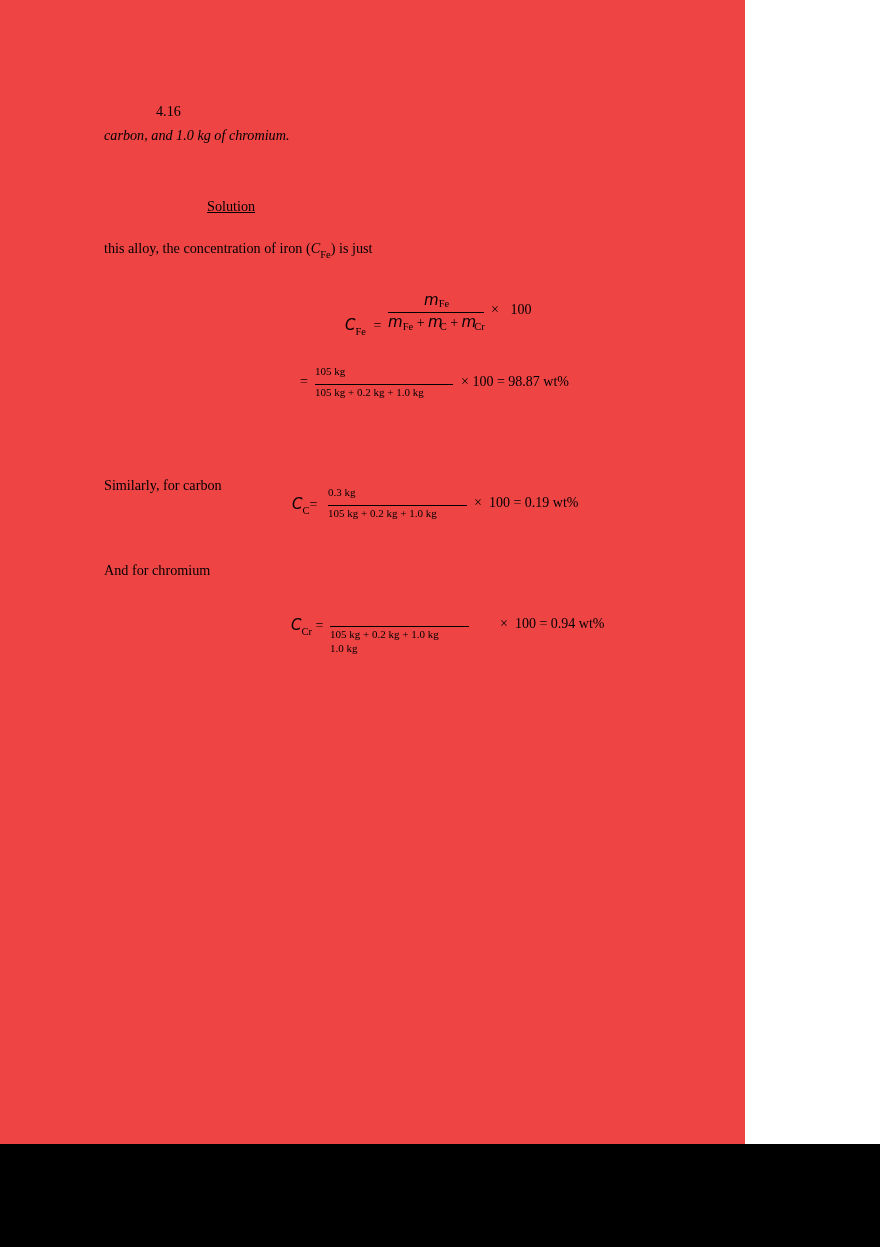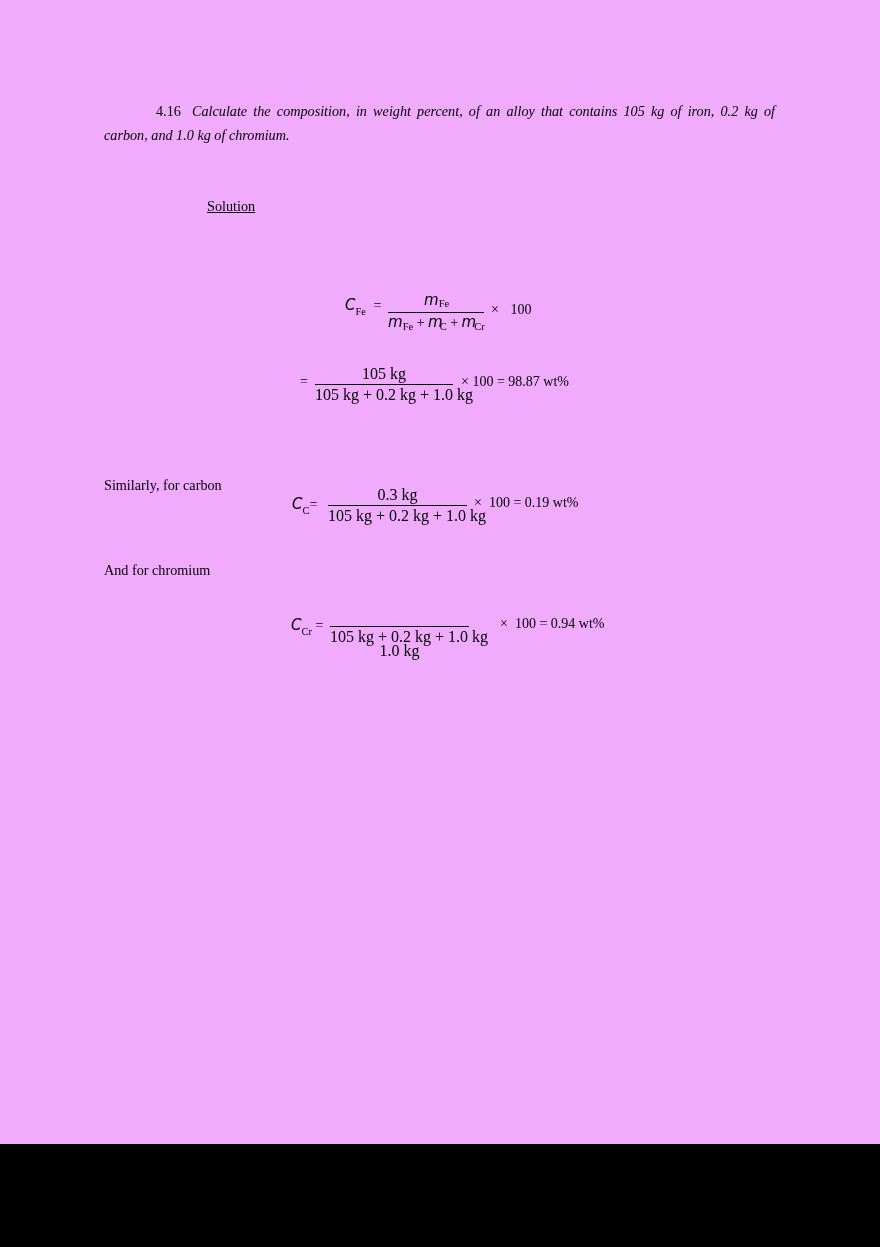--- a/index.html
+++ b/index.html
@@ -1,45 +1,47 @@
 <!DOCTYPE html>
 <html><head>
 <meta charset="utf-8">
 <style>
   html, body { margin: 0; padding: 0; }
   body {
     width: 880px; height: 1247px; position: relative; overflow: hidden;
     background: #ffffff; color: #000;
     font-family: "Liberation Serif", serif;
   }
-  .page { position: absolute; left: 0; top: 0; width: 880px; height: 1144px; background: #f0abfc; }
+  .page { position: absolute; left: 0; top: 0; width: 745px; height: 1144px; background: #ef4444; }
   .bottom-bar { position: absolute; left: 0; top: 1144px; width: 880px; height: 103px; background: #000; }
   .abs { position: absolute; white-space: nowrap; }
   .para { font-size: 14.2px; line-height: 21px; }
   .italic { font-style: italic; }
   .u { text-decoration: underline; margin-top: 20px; }
   .sub { font-size: 10.5px; position: relative; top: 5px; }
   .math { font-size: 14px; }
   .var { font-family: "DejaVu Sans", sans-serif; font-style: italic; font-size: 15px; }
   .frac-line { position: absolute; height: 1px; background: #000; }
-  .num, .den { position: absolute; text-align: center; font-size: 16px; white-space: nowrap; }
+  .num, .den { position: absolute; font-size: 11px; white-space: nowrap; }
 </style>
 </head>
 <body>
 
 <div class="page">
 
   <div class="abs para" style="left:156px; top:101px;">4.16</div>
-  <div class="abs para italic" style="left:192px; top:101px; width:583px; text-align:justify; text-align-last:justify;">Calculate the composition, in weight percent, of an alloy that contains 105 kg of iron, 0.2 kg of</div>
   <div class="abs para italic" style="left:104px; top:125px;">carbon, and 1.0 kg of chromium.</div>
 
   <div class="abs para u" style="left:207px; top:176px;">Solution</div>
 
+  <div class="abs para" style="left:104px; top:238px;">
+    <span>this alloy, the concentration of iron (</span><span class="italic">C</span><span class="sub">Fe</span><span>) is just</span>
+  </div>
 
-  <div class="abs math" style="left:345px; top:296px;text-align:center;">
+  <div class="abs math" style="left:345px; top:316px;text-align:center;">
     <span class="var">C</span><span class="sub">Fe</span>
     <span style="margin-left:4px;">=</span>
   </div>
   <div class="abs math" style="left:424px; top:291px;">
     <span class="var">m</span><span class="sub" style="top:2px;">Fe</span>
   </div>
   <div class="frac-line" style="left:388px; top:312px; width:96px;"></div>
   <div class="abs math" style="left:388px; top:313px;">
     <span class="var">m</span><span class="sub" style="top:3px;">Fe</span>
     <span>+</span>

